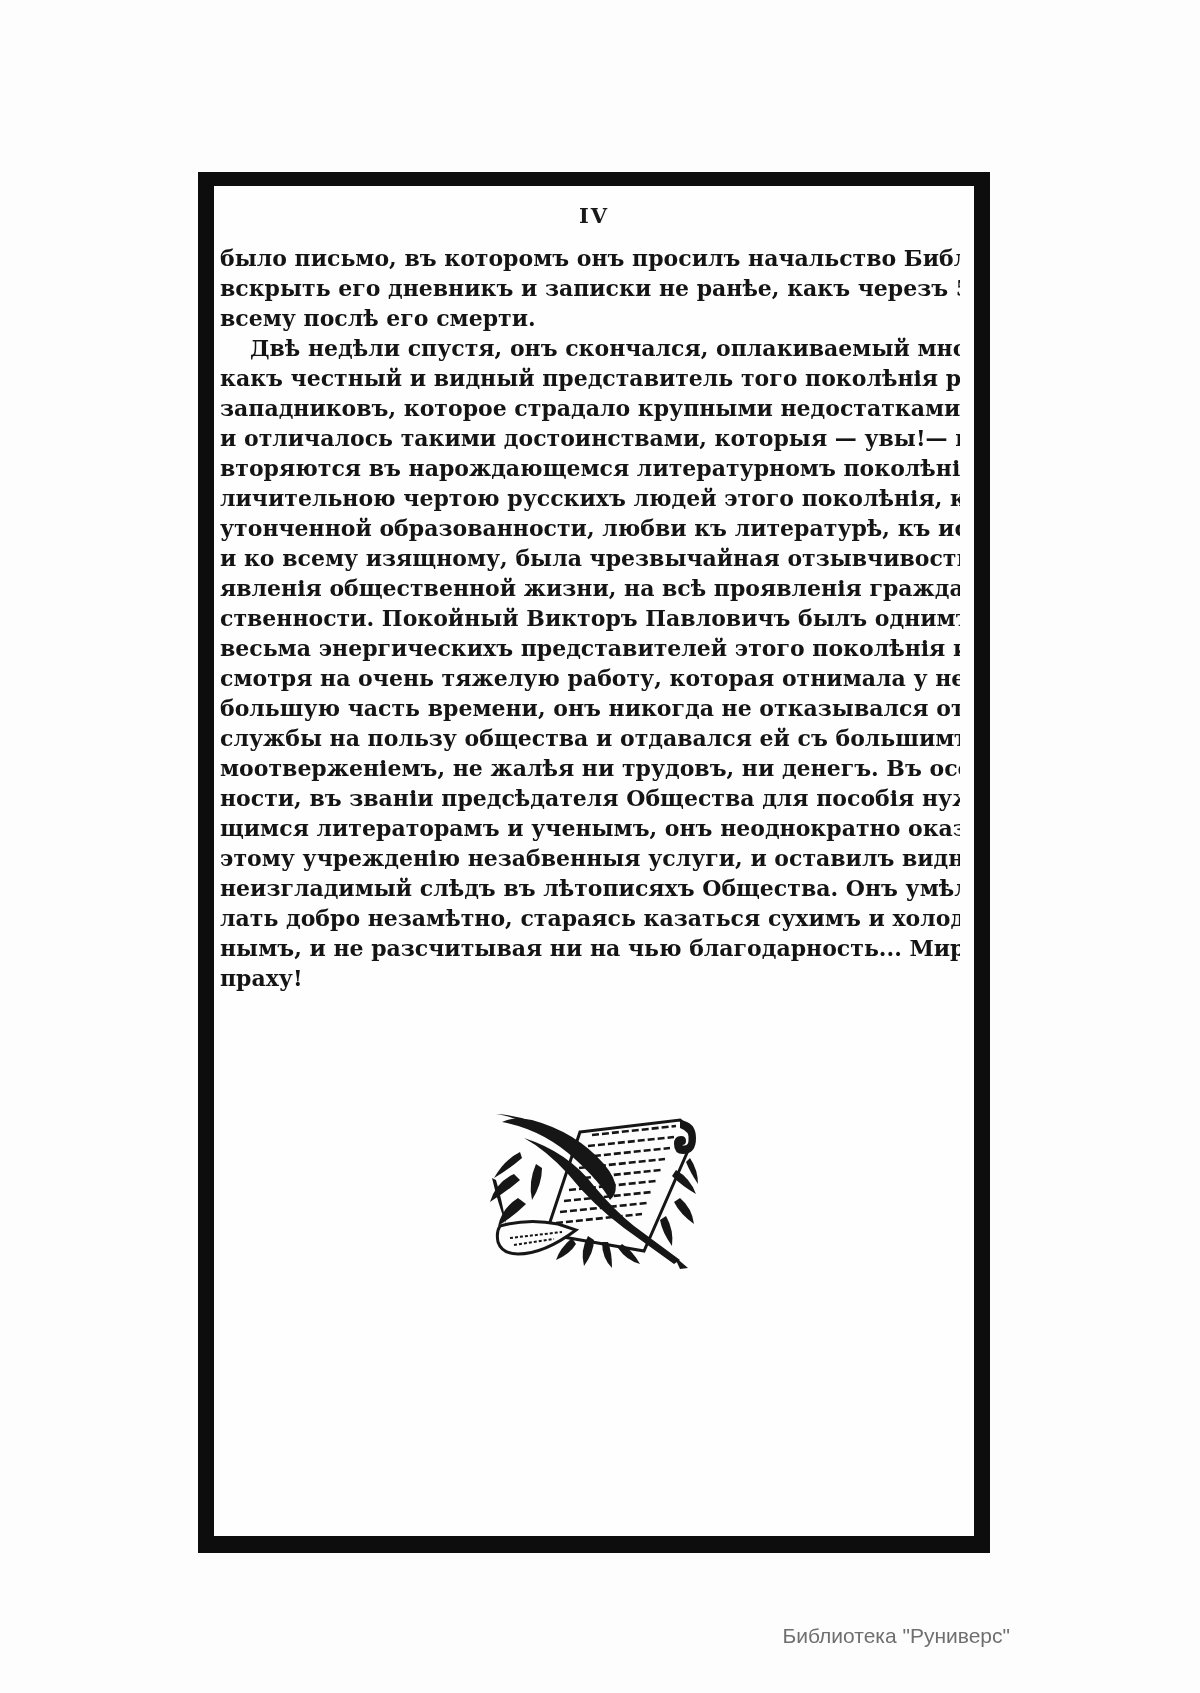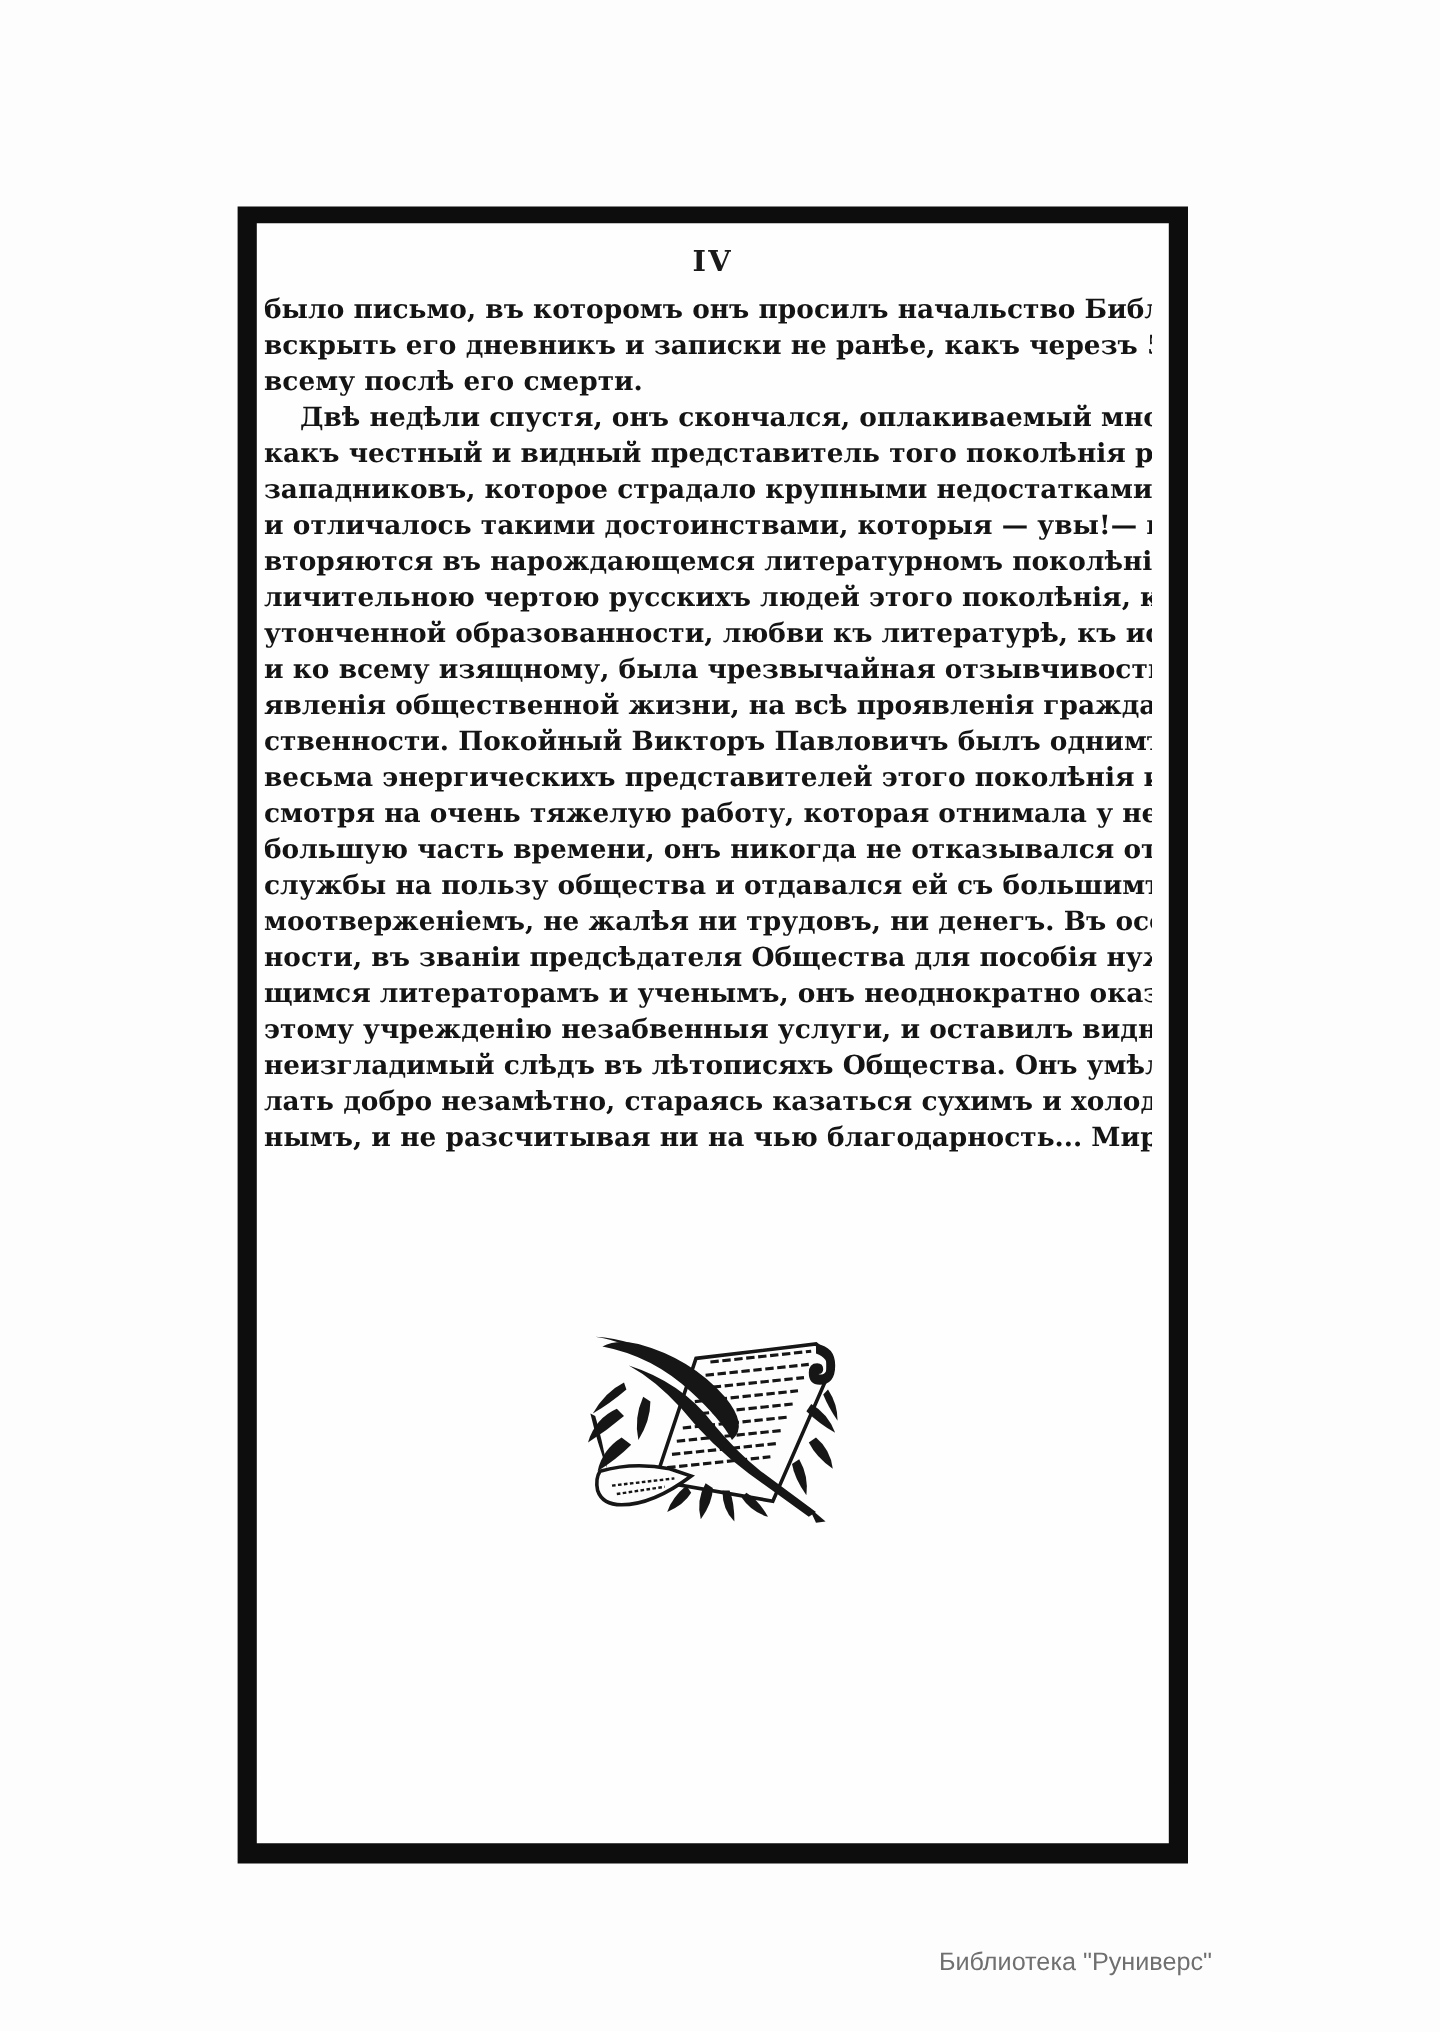--- a/index.html
+++ b/index.html
@@ -29,21 +29,21 @@
     border-right-width: 16px;
     border-bottom-width: 17px;
     background: #fefefe;
   }
   .page-number {
     position: absolute;
     top: 17px;
     left: 0;
     width: 100%;
     text-align: center;
-    font-size: 24px;
+    font-size: 21px;
     font-weight: bold;
     letter-spacing: 2px;
     color: #1a1a1a;
   }
   .text-block {
     position: absolute;
     left: 6px;
     top: 57px;
     width: 740px;
     color: #141414;
@@ -110,20 +110,21 @@
         <div class="line">смотря на очень тяжелую работу, которая отнимала у него</div>
         <div class="line">большую часть времени, онъ никогда не отказывался отъ</div>
         <div class="line">службы на пользу общества и отдавался ей съ большимъ са-</div>
         <div class="line">моотверженіемъ, не жалѣя ни трудовъ, ни денегъ. Въ особен-</div>
         <div class="line">ности, въ званіи предсѣдателя Общества для пособія нуждаю-</div>
         <div class="line">щимся литераторамъ и ученымъ, онъ неоднократно оказывалъ</div>
         <div class="line">этому учрежденію незабвенныя услуги, и оставилъ видный,</div>
         <div class="line">неизгладимый слѣдъ въ лѣтописяхъ Общества. Онъ умѣлъ дѣ-</div>
         <div class="line">лать добро незамѣтно, стараясь казаться сухимъ и холод-</div>
         <div class="line">нымъ, и не разсчитывая ни на чью благодарность... Миръ его</div>
+        <div class="line par-end">праху!</div>
       </div>
 
     <div class="vignette">
       <svg width="216" height="166" viewBox="0 0 216 166" xmlns="http://www.w3.org/2000/svg">
         <g fill="#161616" stroke="none">
 
           <path d="M96 24 L196 12 L206 20 L206 38 L160 143 L62 126 Z" fill="#fdfdfd" stroke="#161616" stroke-width="3"></path>
 
           <path d="M196 12 q16 2 16 18 q0 16 -13 16 q-9 0 -9 -10 q0 -8 7 -8 q5 0 5 5 q0 4 -4 4 q5 2 7 -4 q2 -9 -9 -13 Z"></path>
 

